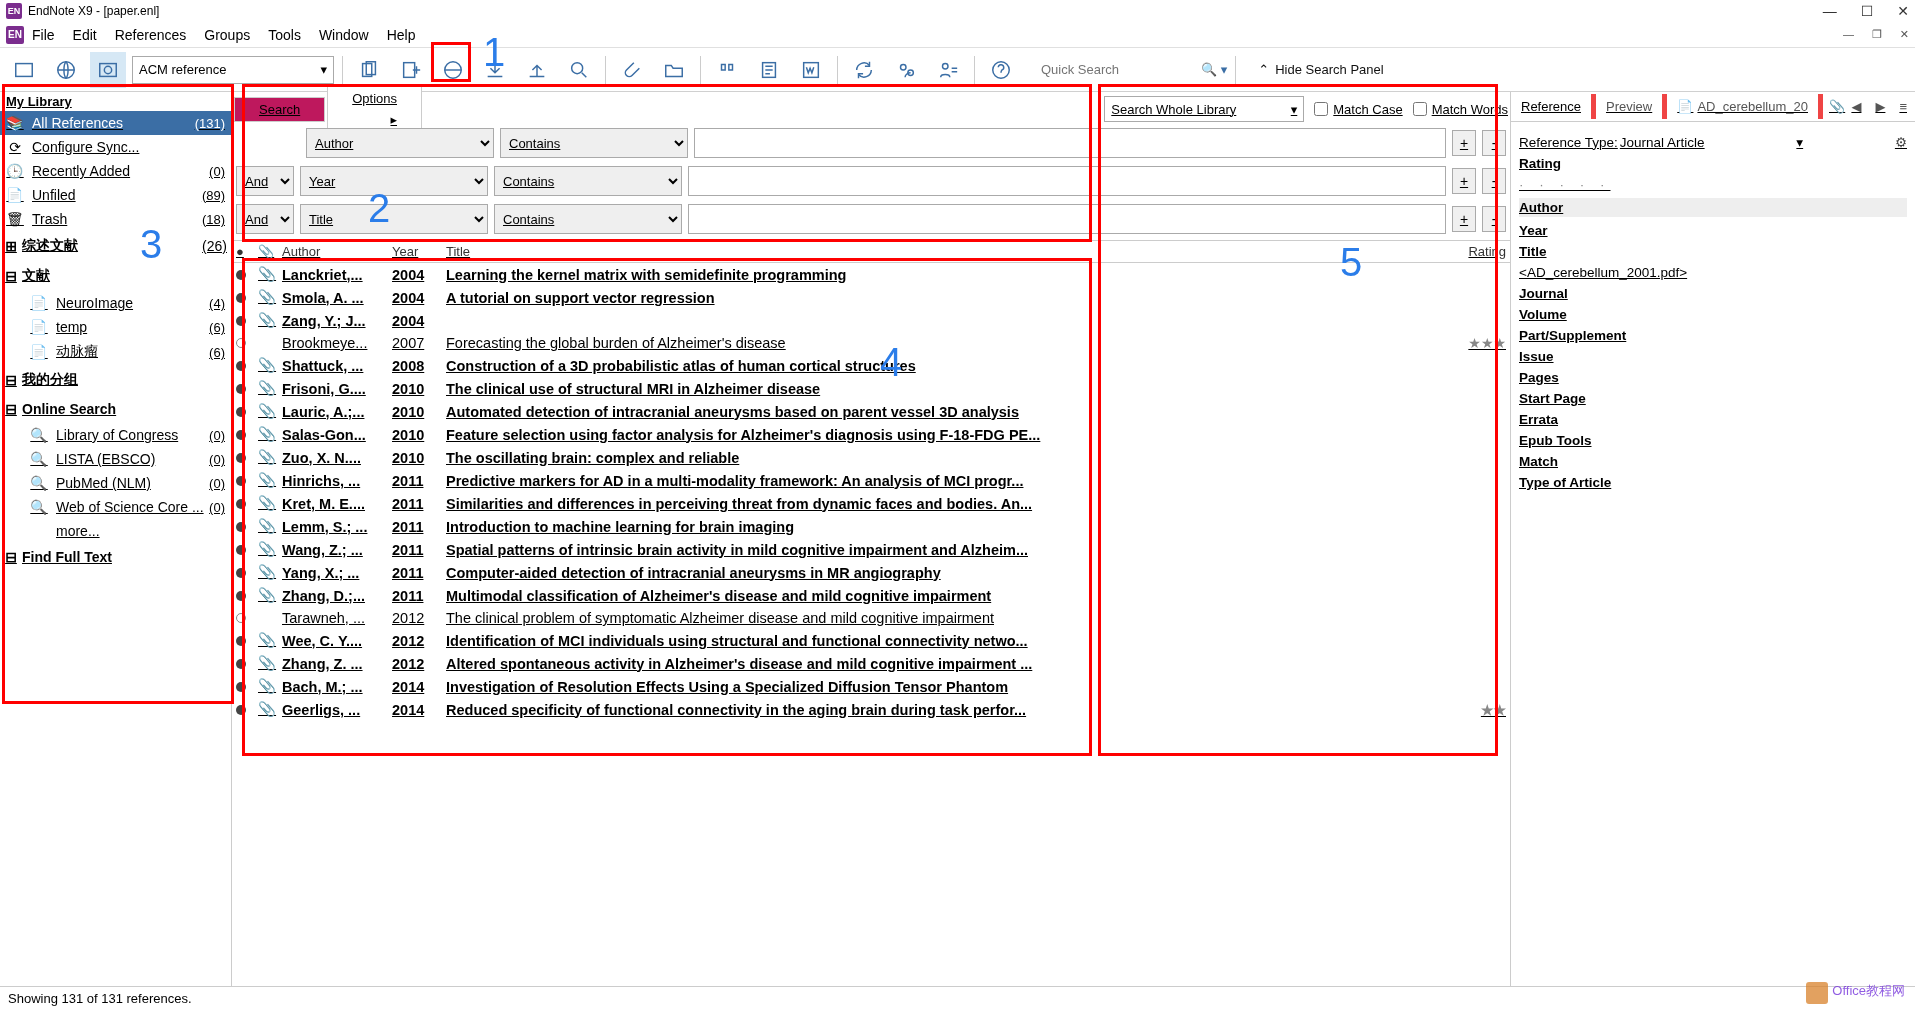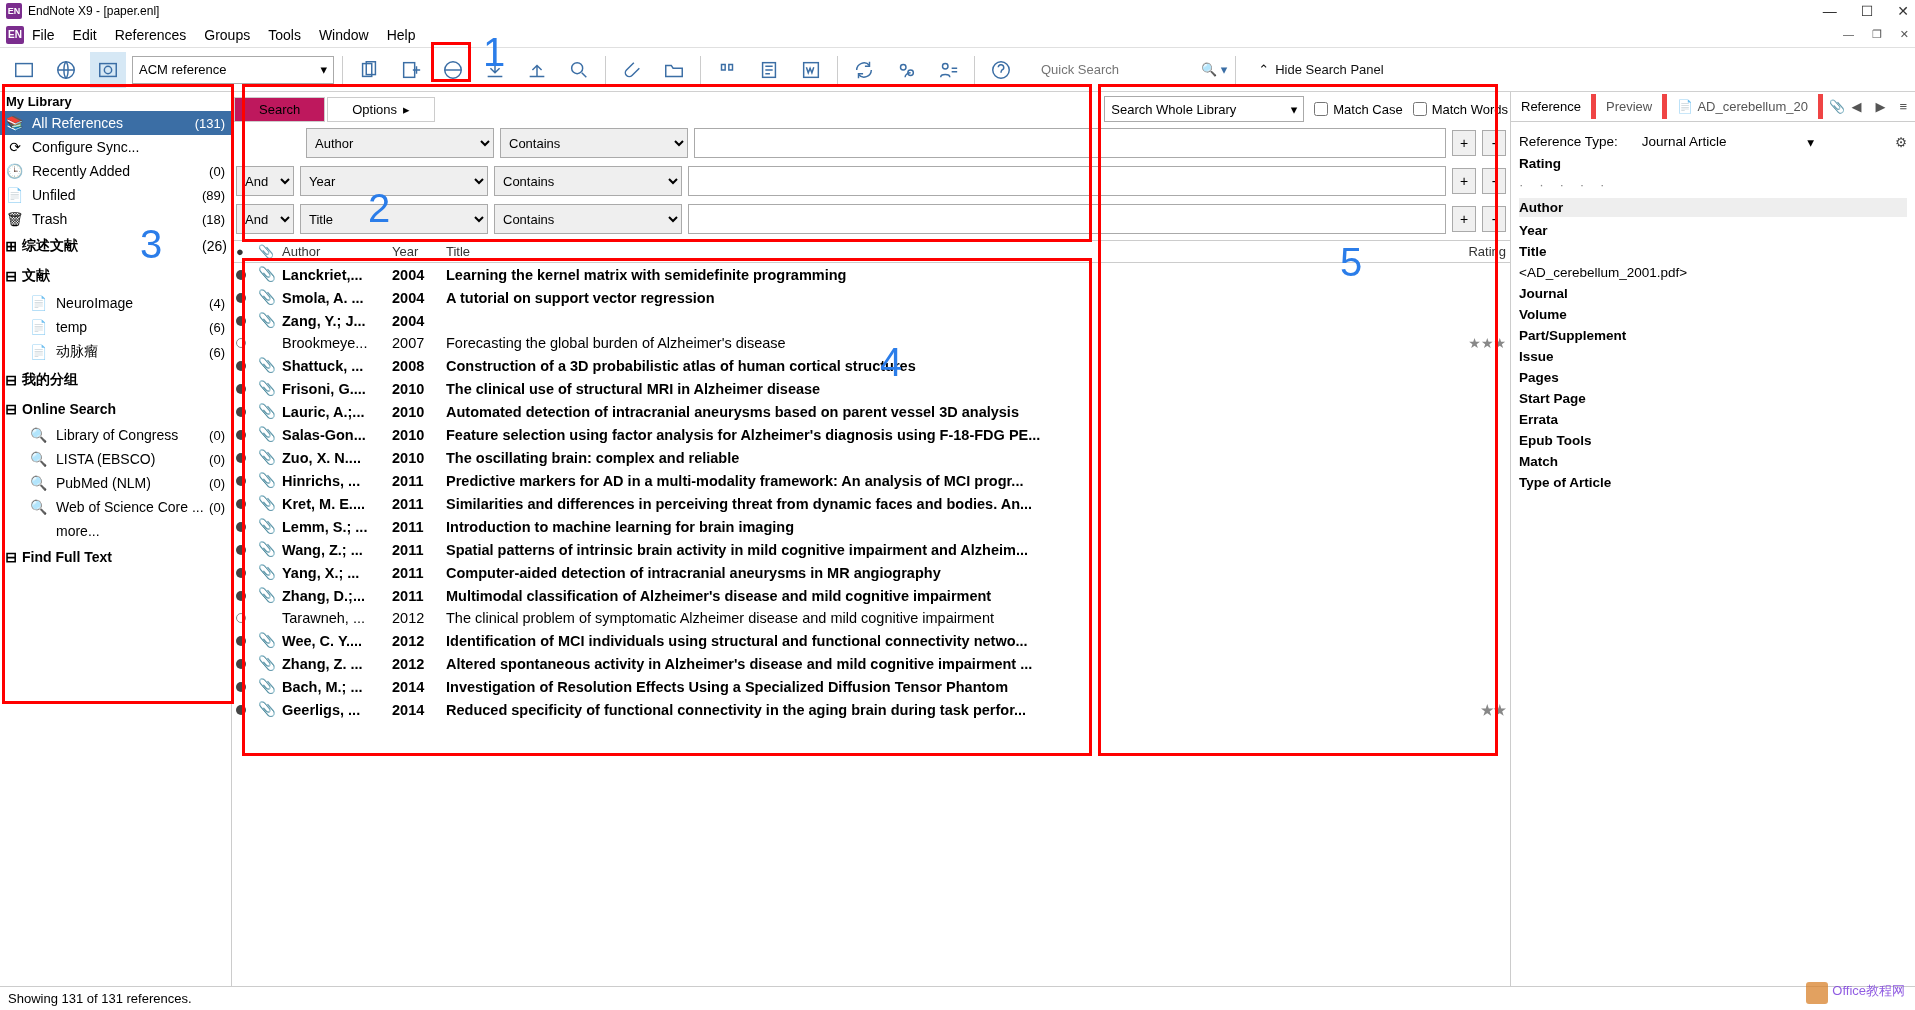--- a/index.html
+++ b/index.html
@@ -22,41 +22,41 @@
 .tool-btn { width: 36px; height: 36px; display: flex; align-items: center; justify-content: center; color: #3b6ea5; cursor: default; }
 .tool-btn svg { width: 22px; height: 22px; }
 .tool-sep { width: 1px; height: 28px; background: #ccc; margin: 0 2px; }
 .style-select { width: 202px; height: 28px; border: 1px solid #aaa; padding: 0 6px; display: flex; align-items: center; justify-content: space-between; font-size: 13px; }
 .quick-search { display: flex; align-items: center; border: none; margin-left: 12px; }
 .quick-search input { width: 160px; border: none; padding: 4px; font-size: 13px; color: #888; outline: none; }
 .quick-search .qs-icon { color: #3b6ea5; margin-left: 4px; }
 .hide-panel { display: flex; align-items: center; gap: 6px; margin-left: 14px; font-size: 13px; color: #111; }
 
 
-.main-row { display: flex; height: calc(100% - 22px - 26px - 44px - 24px); position: relative; }
+.main-row { display: flex; height: calc(100% - 22px - 26px - 44px - 24px); position: relative; text-decoration: underline; }
 
 
 .sidebar { width: 232px; border-right: 1px solid #ccc; overflow: hidden; }
 .sidebar-header { font-size: 13px; font-weight: bold; padding: 2px 6px; }
 .sidebar-item { display: flex; align-items: center; padding: 4px 6px; font-size: 14px; cursor: default; }
 .sidebar-item.selected { background: #3b6ea5; color: #fff; }
 .sidebar-item .si-icon { width: 18px; margin-right: 8px; display: flex; align-items: center; justify-content: center; }
 .sidebar-item .si-count { margin-left: auto; font-size: 13px; }
 .sidebar-group { display: flex; align-items: center; padding: 6px 4px; font-weight: bold; font-size: 14px; }
 .sidebar-group .sg-toggle { width: 14px; margin-right: 4px; text-align: center; }
 .sidebar-sub { padding-left: 30px; }
 
 
 .center { flex: 1; display: flex; flex-direction: column; border-right: 1px solid #ccc; }
 
 
 .search-panel { border-bottom: 1px solid #ccc; padding: 2px; }
 .search-tabs { display: flex; align-items: center; height: 30px; gap: 2px; }
 .search-tab { padding: 4px 24px; border: 1px solid #ccc; background: #be185d; font-size: 13px; }
-.search-tab.opt { background: #fff; display: flex; align-items: flex-end; gap: 6px; }
+.search-tab.opt { background: #fff; display: flex; align-items: flex-end; gap: 6px; flex-direction: column; }
 .search-scope { margin-left: auto; display: flex; align-items: center; gap: 10px; }
 .search-scope select, .scope-select { border: 1px solid #aaa; padding: 2px 6px; width: 200px; height: 26px; font-size: 13px; }
 .chk-label { display: flex; align-items: center; gap: 5px; font-size: 13px; }
 .chk-label input { width: 14px; height: 14px; }
 .search-row { display: flex; align-items: center; gap: 6px; padding: 4px 2px; }
 .search-row select { border: 1px solid #aaa; height: 30px; font-size: 13px; padding: 0 4px; }
 .sel-op { width: 58px; }
 .sel-field { width: 188px; }
 .sel-cond { width: 188px; }
 .search-row input[type=text] { flex: 1; border: 1px solid #aaa; height: 30px; padding: 0 4px; }
@@ -85,21 +85,21 @@
 .right-panel { width: 404px; display: flex; flex-direction: column; }
 .rp-tabs { display: flex; align-items: center; height: 30px; border-bottom: 1px solid #ccc; }
 .rp-tab { padding: 5px 10px; border-right: 5px solid #ef4444; font-size: 13px; color: #555; }
 .rp-tab.active { background: #fff; color: #000; }
 .rp-tab.pdf { display: flex; align-items: center; gap: 4px; }
 .rp-nav { margin-left: auto; display: flex; gap: 14px; padding-right: 8px; color: #555; }
 .rp-body { flex: 1; overflow-y: auto; padding: 6px 8px; font-size: 13.5px; }
 .rp-line { margin: 6px 0 4px; }
 .rp-label { font-weight: bold; }
 .rp-line.shaded { background: #eee; padding: 2px 0; }
-.rp-type { display: flex; align-items: flex-start; gap: 24px; }
+.rp-type { display: flex; align-items: center; gap: 2px; }
 .rp-type .gear { margin-left: auto; color: #444; }
 .rp-dots { color: #888; letter-spacing: 6px; }
 
 
 .statusbar { height: 24px; display: flex; align-items: center; padding: 0 8px; border-top: 1px solid #ccc; font-size: 13px; }
 
 
 .red-box { position: absolute; border: 3px solid #ff0000; pointer-events: none; }
 .blue-num { position: absolute; color: #2b7de9; font-size: 40px; font-weight: 400; pointer-events: none; }
 

